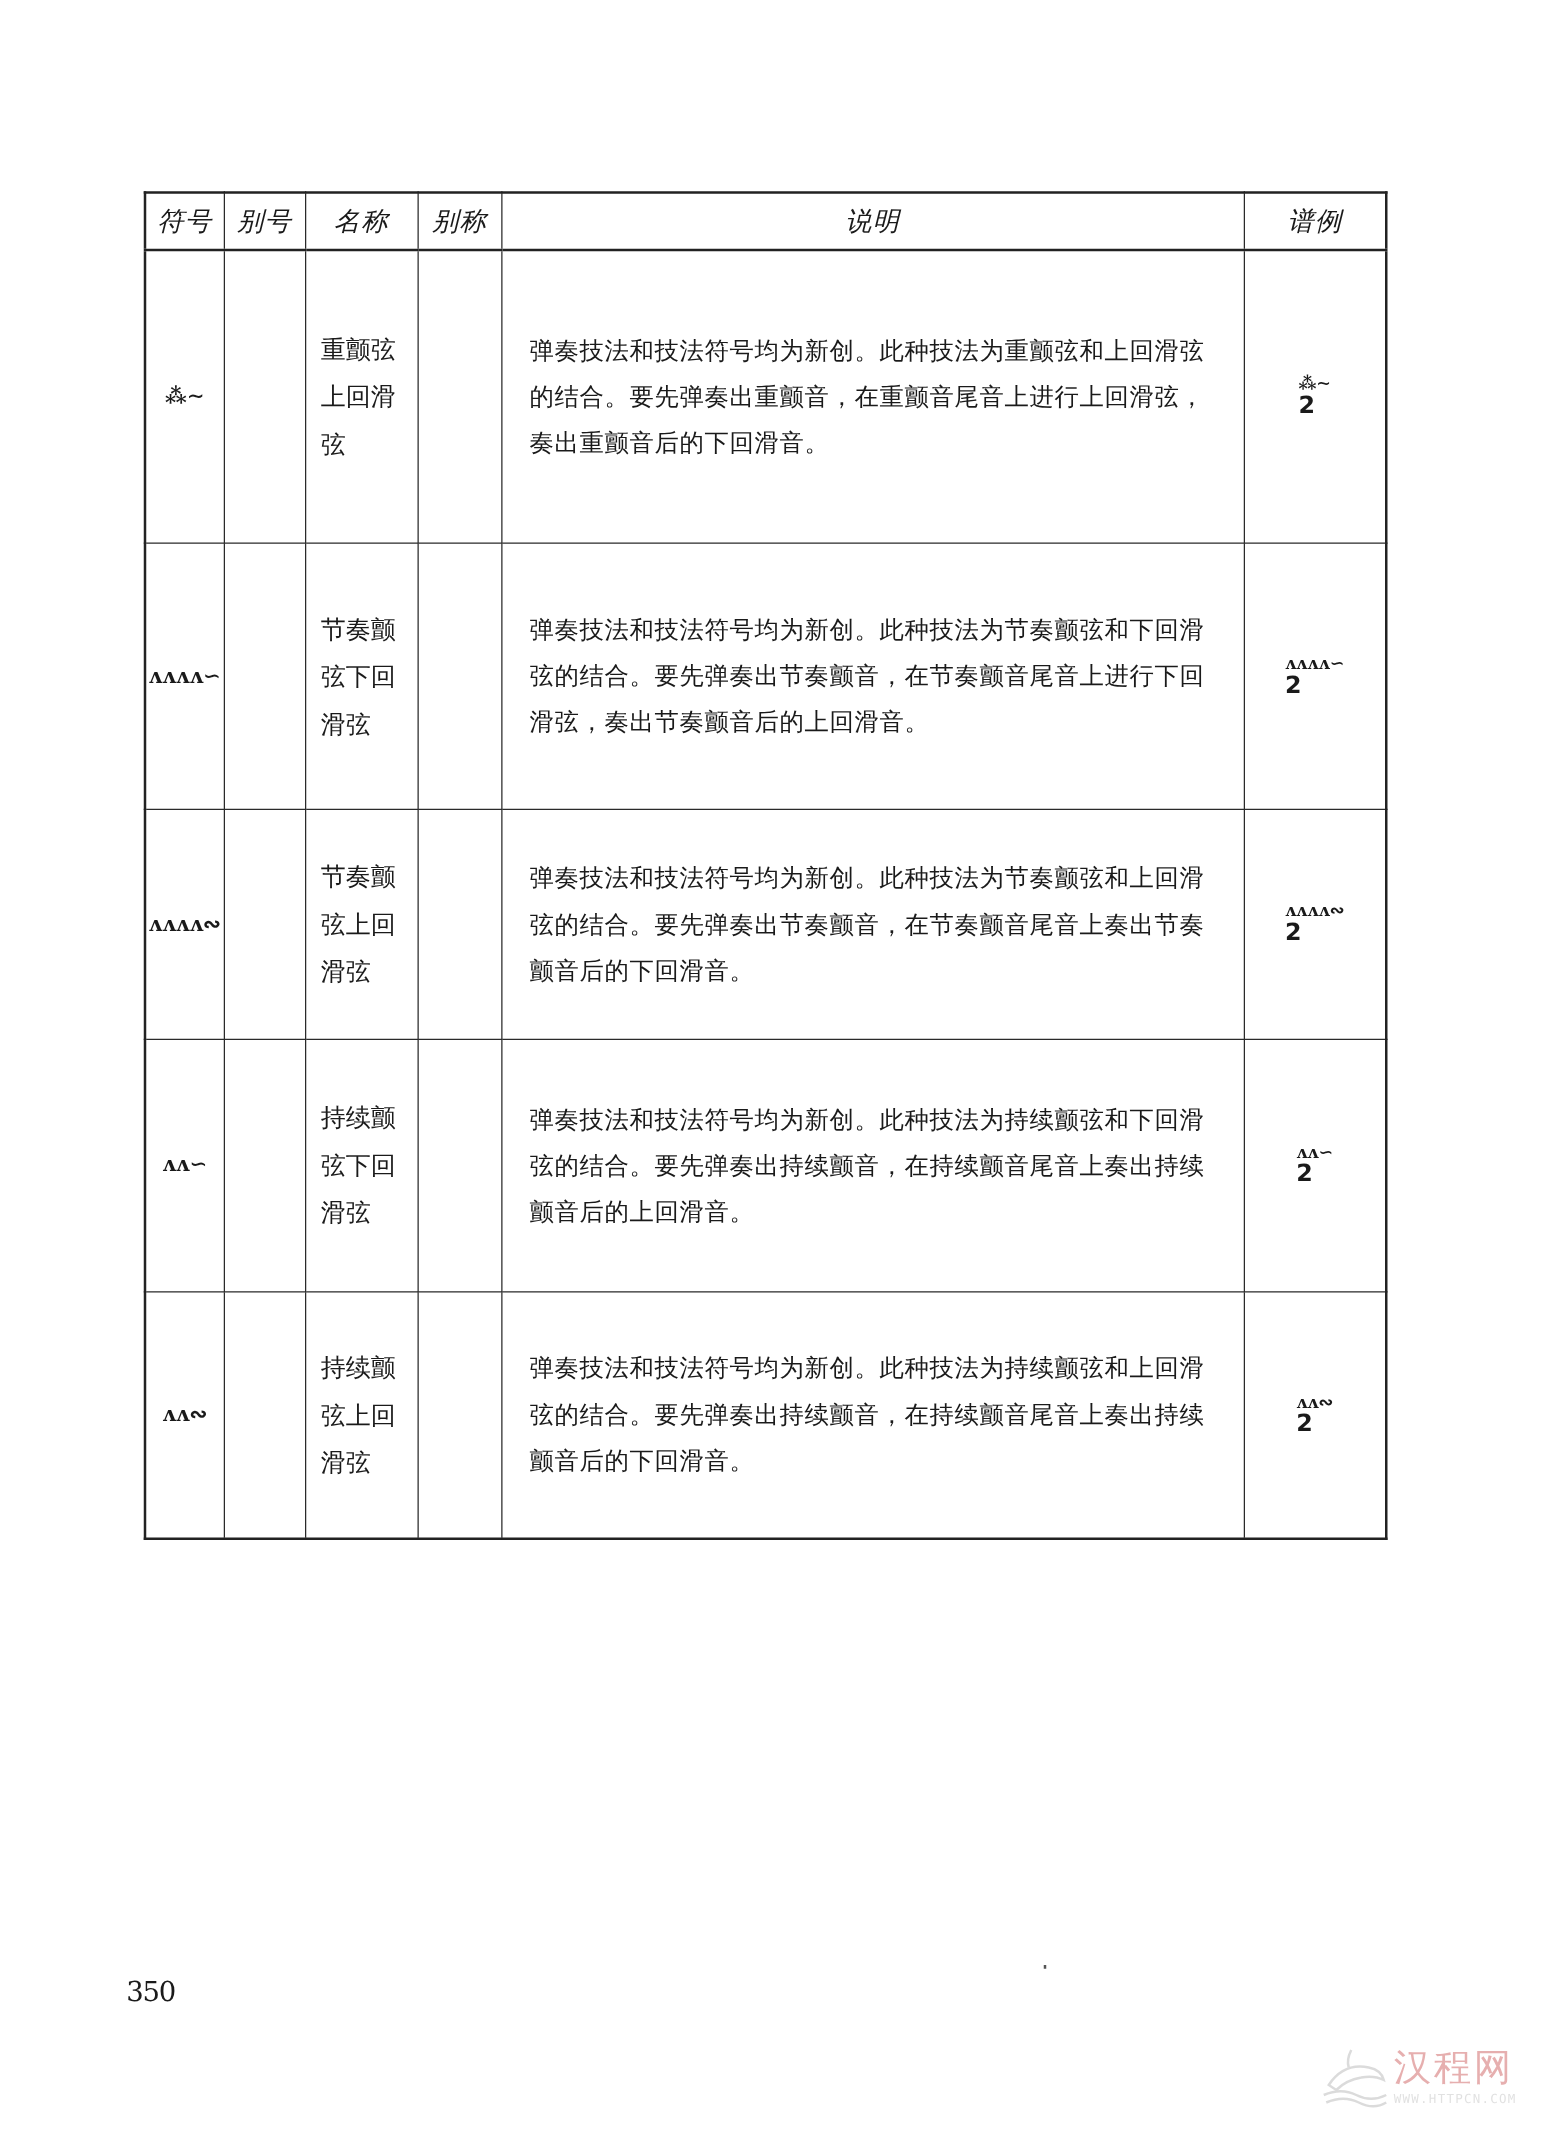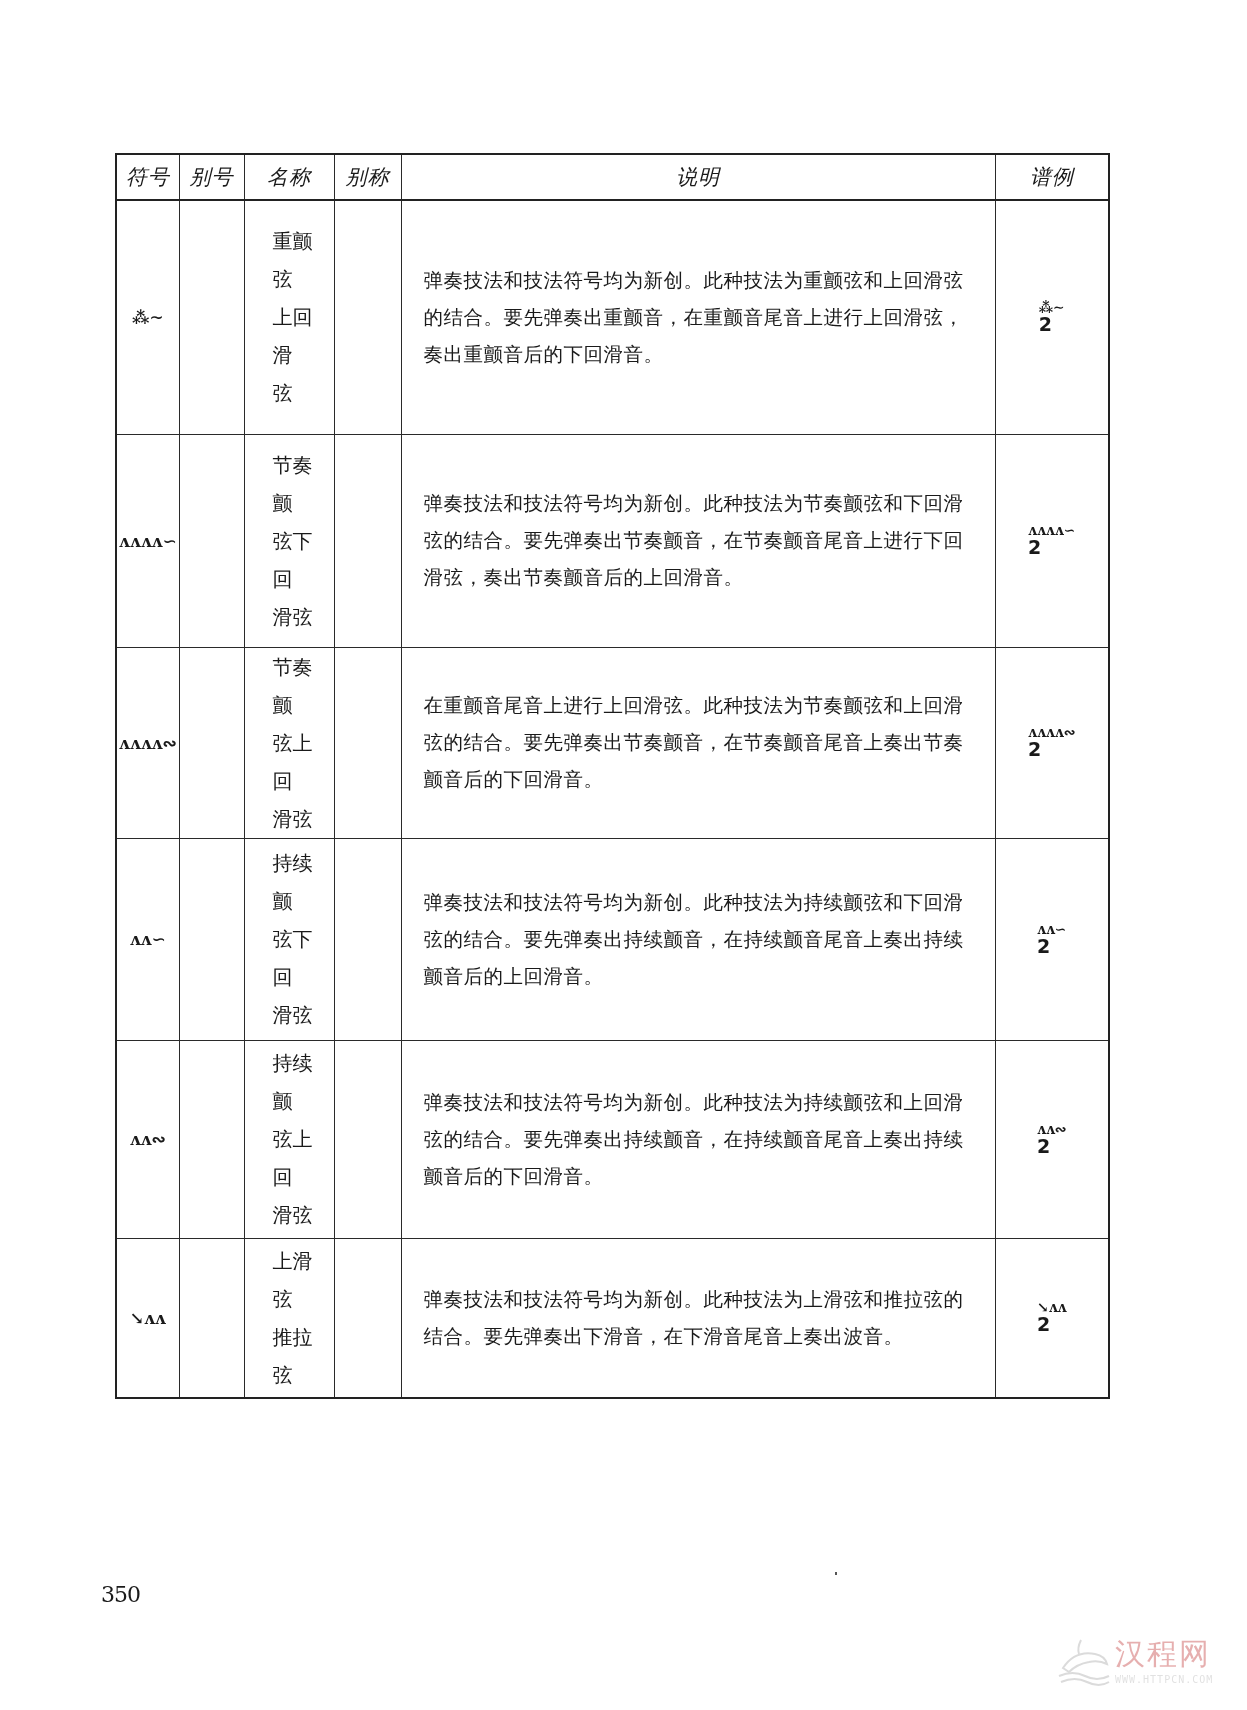--- a/index.html
+++ b/index.html
@@ -21,21 +21,21 @@
     letter-spacing: 1px; border-bottom: 2px solid #222; font-style: italic;
   }
   .col-sym { width: 63px; }
   .col-alias-sym { width: 65px; }
   .col-name { width: 90px; }
   .col-alias-name { width: 67px; }
   .col-desc { width: 594px; }
   .col-ex { width: 114px; }
 
   td.sym { text-align: center; font-size: 17px; font-weight: bold; white-space: nowrap; }
-  td.name { font-size: 20px; line-height: 38px; padding-left: 28px; padding-right: 4px; }
+  td.name { font-size: 20px; line-height: 38px; padding-left: 12px; padding-right: 4px; }
   td.name span { display: block; }
   td.desc { padding: 0 18px 0 22px; font-size: 19.5px; line-height: 37px; letter-spacing: 0.5px; }
   td.example { text-align: center; }
   .ex-wrap { display: inline-block; position: relative; text-align: left; }
   .ex-glyph { display: block; font-size: 14px; font-weight: bold; line-height: 14px; white-space: nowrap; }
   .ex-num { display: block; font-family: "DejaVu Sans", sans-serif; font-weight: bold; font-size: 19px; line-height: 20px; }
 
   .page-number {
     position: absolute; left: 101px; top: 1582px; font-weight: normal; font-size: 22px;
     font-family: "DejaVu Serif", serif; letter-spacing: -1px;
@@ -116,21 +116,21 @@
 
     <tr style="height:184px">
       <td class="sym">ʌʌʌʌ∾</td>
       <td></td>
       <td class="name">
         <span>节奏颤</span>
         <span>弦上回</span>
         <span>滑弦</span>
       </td>
       <td></td>
-      <td class="desc">在重颤音尾音上进行上回滑弦。此种技法为节奏颤弦和上回滑弦的结合。要先弹奏出节奏颤音，在节奏颤音尾音上奏出节奏颤音后的下回滑音。</td>
+      <td class="desc">弹奏技法和技法符号均为新创。此种技法为节奏颤弦和上回滑弦的结合。要先弹奏出节奏颤音，在节奏颤音尾音上奏出节奏颤音后的下回滑音。</td>
       <td class="example">
         <div class="ex-wrap">
           <span class="ex-glyph">ʌʌʌʌ∾</span>
           <span class="ex-num">2</span>
         </div>
       </td>
     </tr>
 
     <tr style="height:202px">
       <td class="sym">ʌʌ∽</td>
@@ -162,36 +162,20 @@
       <td class="desc">弹奏技法和技法符号均为新创。此种技法为持续颤弦和上回滑弦的结合。要先弹奏出持续颤音，在持续颤音尾音上奏出持续颤音后的下回滑音。</td>
       <td class="example">
         <div class="ex-wrap">
           <span class="ex-glyph">ʌʌ∾</span>
           <span class="ex-num">2</span>
         </div>
       </td>
     </tr>
 
 
-    <tr style="height:160px">
-      <td class="sym">↘ʌʌ</td>
-      <td></td>
-      <td class="name">
-        <span>上滑弦</span>
-        <span>推拉弦</span>
-      </td>
-      <td></td>
-      <td class="desc">弹奏技法和技法符号均为新创。此种技法为上滑弦和推拉弦的结合。要先弹奏出下滑音，在下滑音尾音上奏出波音。</td>
-      <td class="example">
-        <div class="ex-wrap">
-          <span class="ex-glyph">↘ʌʌ</span>
-          <span class="ex-num">2</span>
-        </div>
-      </td>
-    </tr>
   </tbody>
 </table>
 
 <div class="page-number">350</div>
 <div class="stray-dot"></div>
 
 <div class="watermark">
   <svg class="wm-logo" viewBox="0 0 56 60">
     <path d="M8 38 Q20 20 40 24 Q50 26 52 34 Q44 30 34 32 Q22 34 14 42 Z" fill="none" stroke="#999" stroke-width="2"></path>
     <path d="M4 46 Q18 40 30 46 Q42 52 54 46" fill="none" stroke="#999" stroke-width="2"></path>

